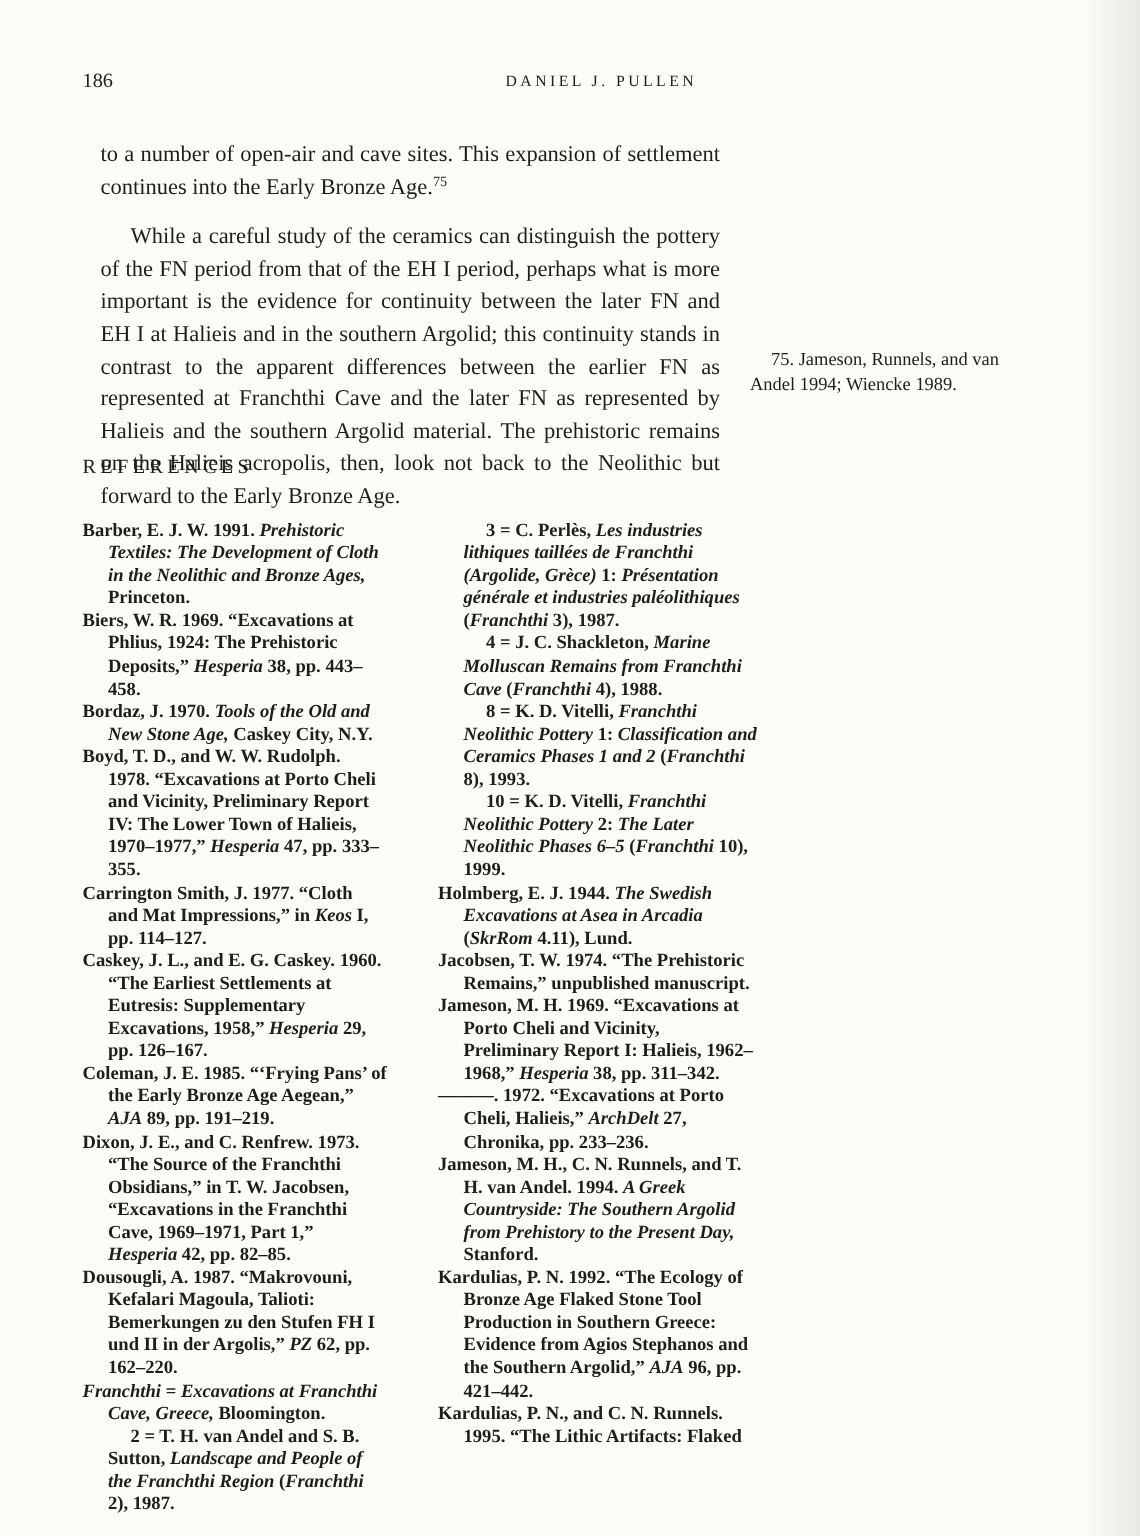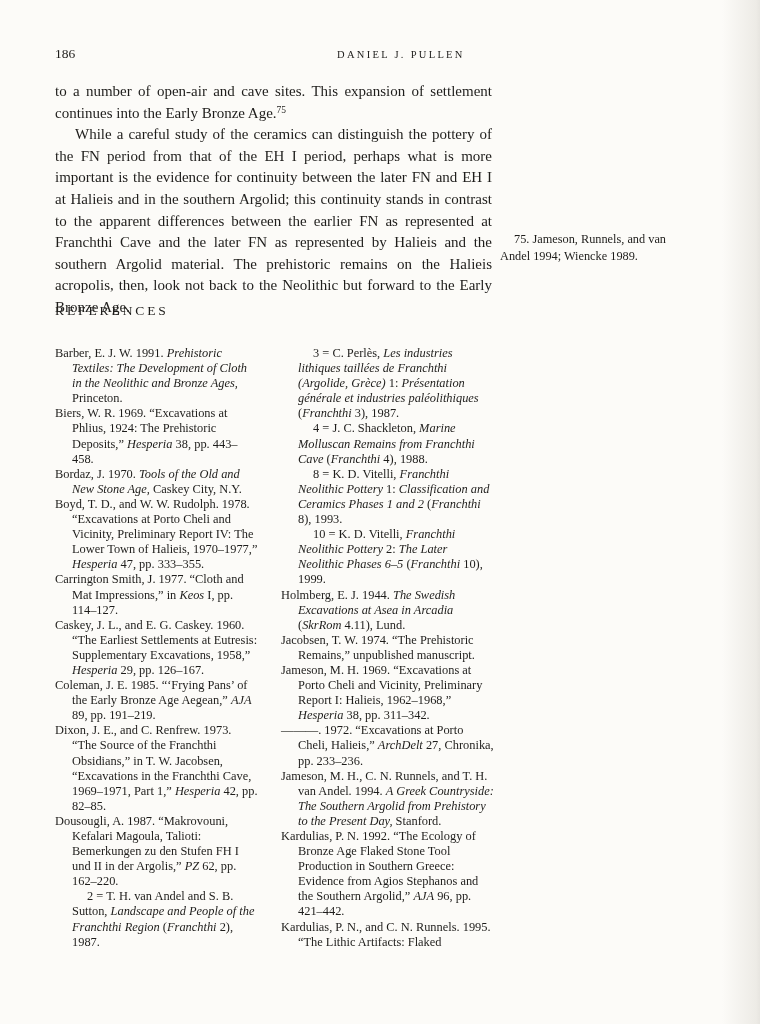--- a/index.html
+++ b/index.html
@@ -24,21 +24,21 @@
     font-size: 10.5px;
     letter-spacing: 2.3px;
     white-space: nowrap;
   }
   .body-block {
     position: absolute;
     left: 55px; top: 81px;
     width: 437px;
   }
   .body-p {
-    margin: 0;
+    margin: 12px;
     font-size: 15px;
     line-height: 21.6px;
     text-align: justify;
   }
   .body-p.indent { text-indent: 20px; }
   .body-p sup {
     font-size: 9.5px;
     line-height: 0;
     vertical-align: baseline;
     position: relative;
@@ -62,21 +62,22 @@
     width: 440px;
   }
   .references h2 {
     margin: 0 0 27px 0;
     font-size: 13.5px;
     font-weight: normal;
     letter-spacing: 2.9px;
   }
   .ref-columns {
     display: flex;
-    gap: 23px;
+    gap: 34px;
+    font-weight: bold;
   }
   .ref-col-left  { width: 203px; flex: none; }
   .ref-col-right { width: 214px; flex: none; }
   .ref {
     margin: 0;
     font-size: 12.4px;
     line-height: 15.1px;
     text-align: left;
     padding-left: 17px;
     text-indent: -17px;
@@ -107,20 +108,21 @@
       <div class="ref-col-left">
           <p class="ref"><span>Barber, E. J. W. 1991. </span><i>Prehistoric Textiles: The Development of Cloth in the Neolithic and Bronze Ages,</i><span> Princeton.</span></p>
           <p class="ref"><span>Biers, W. R. 1969. “Excavations at Phlius, 1924: The Prehistoric Deposits,” </span><i>Hesperia</i><span> 38, pp. 443–458.</span></p>
           <p class="ref"><span>Bordaz, J. 1970. </span><i>Tools of the Old and New Stone Age,</i><span> Caskey City, N.Y.</span></p>
           <p class="ref"><span>Boyd, T. D., and W. W. Rudolph. 1978. “Excavations at Porto Cheli and Vicinity, Preliminary Report IV: The Lower Town of Halieis, 1970–1977,” </span><i>Hesperia</i><span> 47, pp. 333–355.</span></p>
           <p class="ref"><span>Carrington Smith, J. 1977. “Cloth and Mat Impressions,” in </span><i>Keos</i><span> I, pp. 114–127.</span></p>
           <p class="ref"><span>Caskey, J. L., and E. G. Caskey. 1960. “The Earliest Settlements at Eutresis: Supplementary Excavations, 1958,” </span><i>Hesperia</i><span> 29, pp. 126–167.</span></p>
           <p class="ref"><span>Coleman, J. E. 1985. “‘Frying Pans’ of the Early Bronze Age Aegean,” </span><i>AJA</i><span> 89, pp. 191–219.</span></p>
           <p class="ref"><span>Dixon, J. E., and C. Renfrew. 1973. “The Source of the Franchthi Obsidians,” in T. W. Jacobsen, “Excavations in the Franchthi Cave, 1969–1971, Part 1,” </span><i>Hesperia</i><span> 42, pp. 82–85.</span></p>
           <p class="ref"><span>Dousougli, A. 1987. “Makrovouni, Kefalari Magoula, Talioti: Bemerkungen zu den Stufen FH I und II in der Argolis,” </span><i>PZ</i><span> 62, pp. 162–220.</span></p>
+          <p class="ref"><i>Franchthi</i><span> = </span><i>Excavations at Franchthi Cave, Greece,</i><span> Bloomington.</span></p>
           <p class="ref ref-sub"><span>2 = T. H. van Andel and S. B. Sutton, </span><i>Landscape and People of the Franchthi Region</i><span> (</span><i>Franchthi</i><span> 2), 1987.</span></p>
         </div>
       <div class="ref-col-right">
           <p class="ref ref-sub"><span>3 = C. Perlès, </span><i>Les industries lithiques taillées de Franchthi (Argolide, Grèce)</i><span> 1: </span><i>Présentation générale et industries paléolithiques</i><span> (</span><i>Franchthi</i><span> 3), 1987.</span></p>
           <p class="ref ref-sub"><span>4 = J. C. Shackleton, </span><i>Marine Molluscan Remains from Franchthi Cave</i><span> (</span><i>Franchthi</i><span> 4), 1988.</span></p>
           <p class="ref ref-sub"><span>8 = K. D. Vitelli, </span><i>Franchthi Neolithic Pottery</i><span> 1: </span><i>Classification and Ceramics Phases 1 and 2</i><span> (</span><i>Franchthi</i><span> 8), 1993.</span></p>
           <p class="ref ref-sub"><span>10 = K. D. Vitelli, </span><i>Franchthi Neolithic Pottery</i><span> 2: </span><i>The Later Neolithic Phases 6–5</i><span> (</span><i>Franchthi</i><span> 10), 1999.</span></p>
           <p class="ref"><span>Holmberg, E. J. 1944. </span><i>The Swedish Excavations at Asea in Arcadia</i><span> (</span><i>SkrRom</i><span> 4.11), Lund.</span></p>
           <p class="ref"><span>Jacobsen, T. W. 1974. “The Prehistoric Remains,” unpublished manuscript.</span></p>
           <p class="ref"><span>Jameson, M. H. 1969. “Excavations at Porto Cheli and Vicinity, Preliminary Report I: Halieis, 1962–1968,” </span><i>Hesperia</i><span> 38, pp. 311–342.</span></p>

